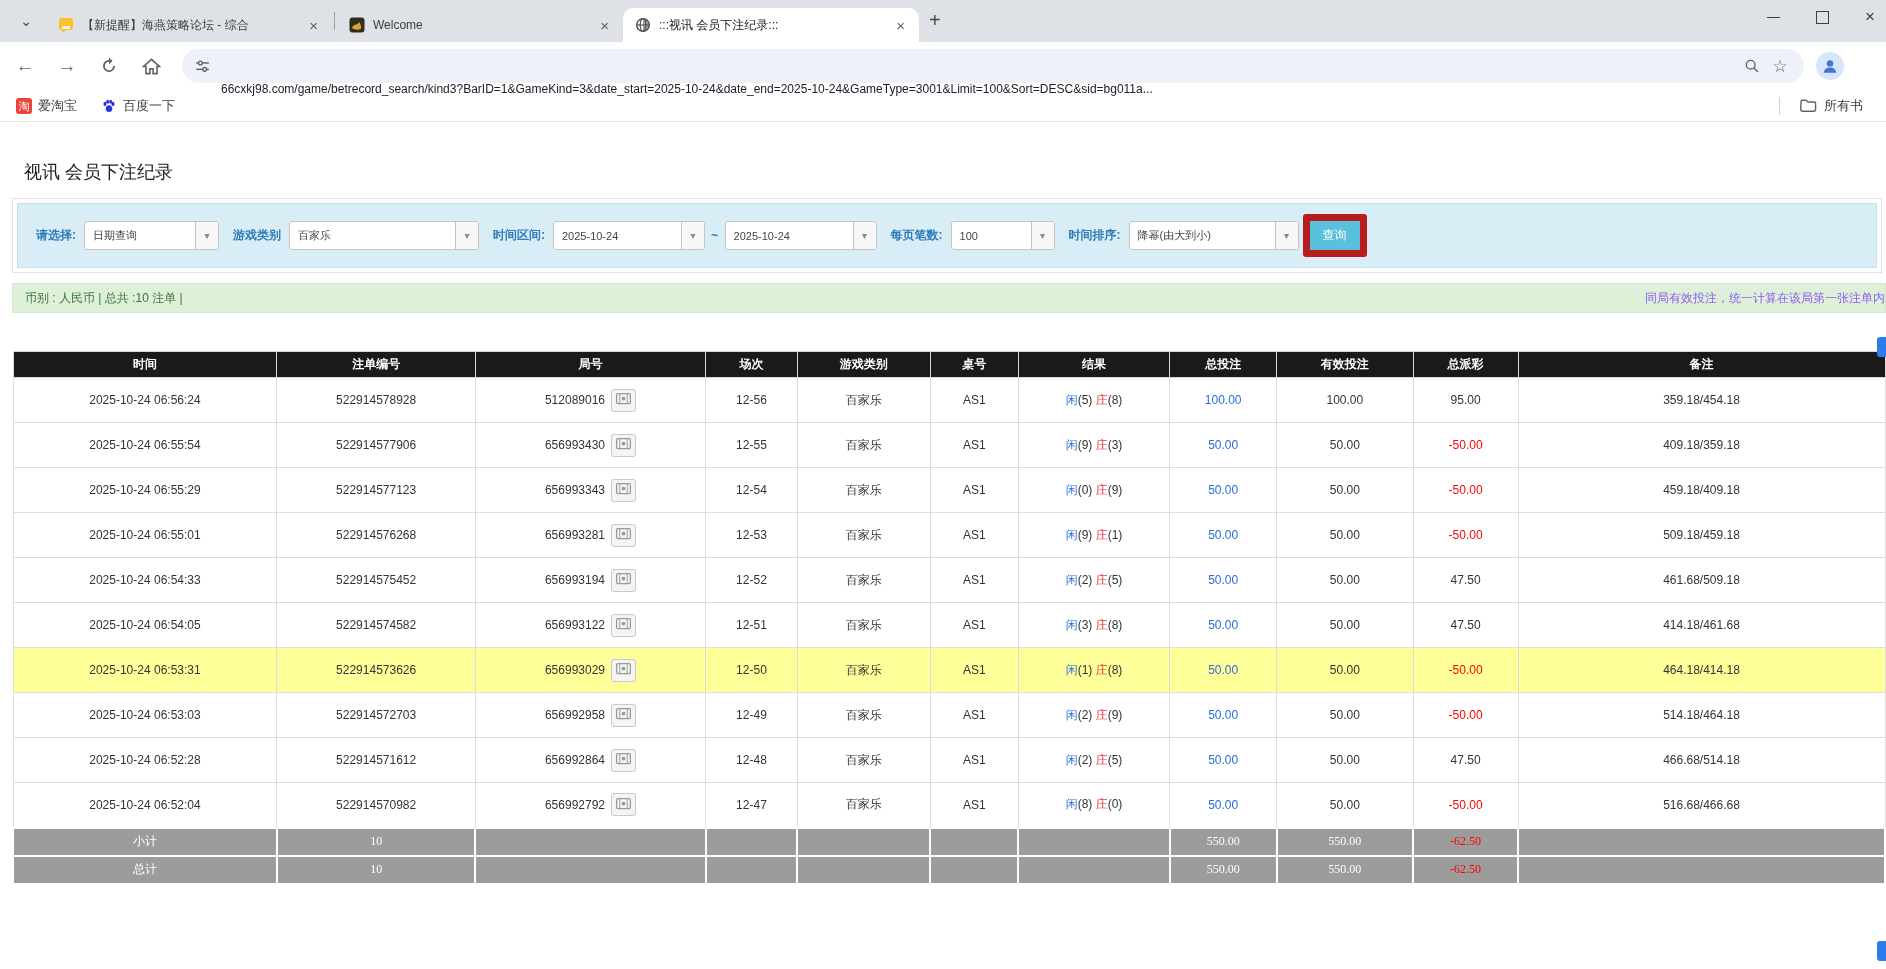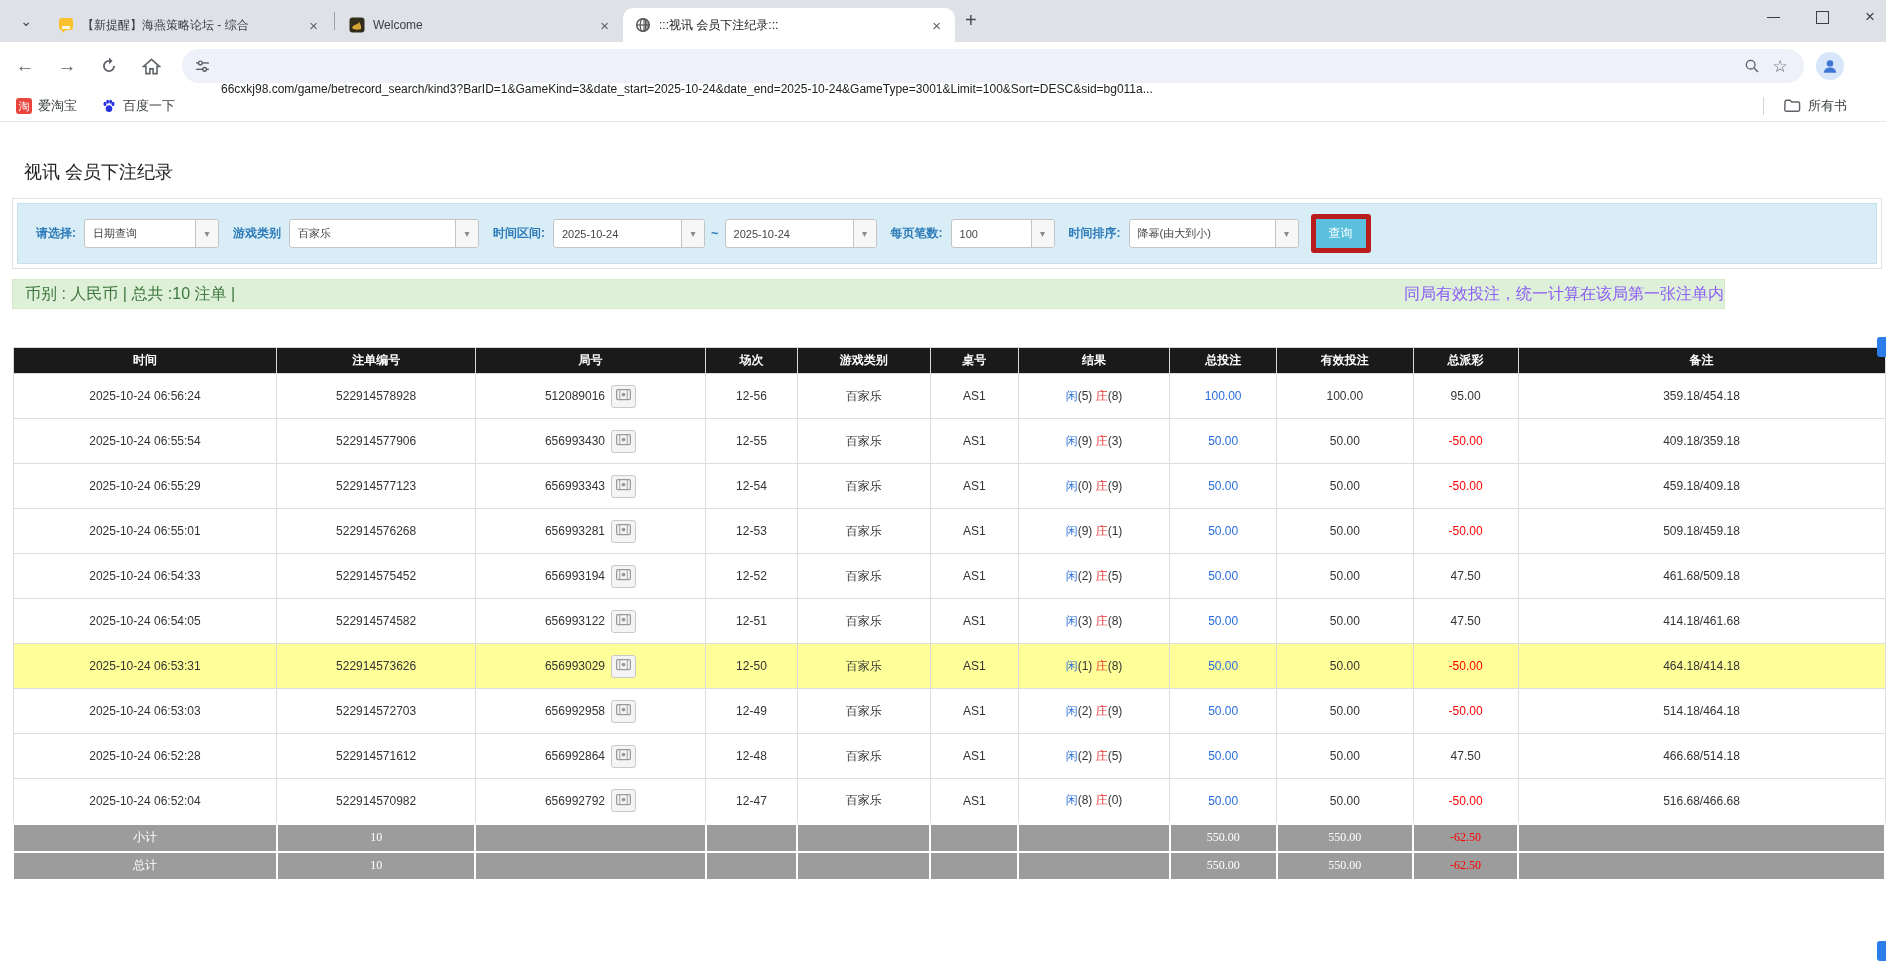--- a/index.html
+++ b/index.html
@@ -5,21 +5,21 @@
   * { margin:0; padding:0; box-sizing:border-box; }
   html,body { background:#fff; }
   body { font-family:"Liberation Sans","DejaVu Sans",sans-serif; }
   .screen { position:relative; width:1886px; height:969px; overflow:hidden; background:#fff; }
 
   
   .tab-strip { position:relative; height:42px; background:#dee1e6; display:flex; align-items:flex-end; }
   .tab-search { width:28px; height:28px; margin:0 6px 7px 12px; border:none; background:transparent; color:#45494d; font-size:14px; cursor:pointer; }
   .tab { position:relative; display:flex; align-items:center; gap:8px; height:34px; padding:0 10px 0 12px; font-size:12px; color:#3c4043; cursor:pointer; }
   .tab.inactive { width:286px; }
-  .tab.active { width:332px; background:#fff; border-radius:10px 10px 0 0; color:#202124; }
+  .tab.active { width:296px; background:#fff; border-radius:10px 10px 0 0; color:#202124; }
   .tab .title { flex:1; white-space:nowrap; overflow:hidden; text-overflow:ellipsis; }
   .tab .close { border:none; background:transparent; color:#5f6368; font-size:15px; line-height:1; cursor:pointer; padding:2px 4px; border-radius:50%; }
   .tab-divider { width:1px; height:18px; background:#9aa0a6; margin:0 2px 12px 2px; }
   .favicon { width:16px; height:16px; flex:0 0 16px; }
   .newtab-btn { border:none; background:transparent; font-size:20px; color:#45494d; margin:0 0 10px 10px; cursor:pointer; }
   .win-controls { position:absolute; right:4px; top:6px; display:flex; gap:24px; align-items:center; color:#3c4043; }
   .win-btn { border:none; background:transparent; cursor:pointer; width:24px; height:22px; position:relative; color:#3c4043; }
   .win-min::after { content:""; position:absolute; left:5px; top:11px; width:13px; border-top:1.6px solid #3c4043; }
   .win-max::after { content:""; position:absolute; left:6px; top:5px; width:11px; height:11px; border:1.4px solid #3c4043; }
   .win-close { font-size:17px; line-height:20px; }
@@ -28,38 +28,38 @@
   .nav-btn { border:none; background:transparent; width:34px; height:34px; font-size:19px; color:#5f6368; cursor:pointer; margin-left:8px; display:flex; align-items:center; justify-content:center; }
   .omnibox { display:flex; align-items:center; height:34px; background:#eef1f9; border-radius:17px; margin-left:14px; width:1622px; padding:0 10px 0 12px; }
   .omnibox .url { flex:1; font-size:12px; color:#202124; white-space:nowrap; overflow:hidden; margin-left:10px;margin-top:45px; }
   .ico-btn { border:none; background:transparent; cursor:pointer; display:flex; align-items:center; justify-content:center; width:28px; height:28px; color:#5f6368; }
   .star-btn { font-size:17px; color:#5f6368; }
   .avatar { width:28px; height:28px; border-radius:50%; background:#d7e6fb; margin-left:12px; display:flex; align-items:center; justify-content:center; cursor:pointer; border:none; }
 
   .bookmarks-bar { height:32px; background:#fff; border-bottom:1px solid #e8e8e8; display:flex; align-items:center; font-size:13px; color:#3c4043; }
   .bm-item { display:flex; align-items:center; gap:6px; padding:4px 8px; margin-left:8px; border-radius:6px; cursor:pointer; }
   .bm-taobao-ico { width:16px; height:16px; background:#e8443c; color:#fff; border-radius:3px; font-size:11px; line-height:16px; text-align:center; }
-  .bm-right { margin-left:auto; display:flex; align-items:center; gap:12px; padding-right:16px;justify-content:flex-end; }
+  .bm-right { margin-left:auto; display:flex; align-items:center; gap:12px; padding-right:0;justify-content:flex-end; }
   .bm-sep { width:1px; height:18px; background:#d0d3d8; margin-right:6px; }
   .bm-allbm { display:flex; align-items:center; gap:7px; cursor:pointer; padding:4px 2px; width:88px; overflow:hidden; white-space:nowrap; }
 
   
   .page { position:relative; background:#fff; height:847px; }
   .page-title { font-size:18px; font-weight:400; color:#222; padding:38px 0 0 24px; }
 
   .filter-wrap { margin:14px 0 0 12px; border:1px solid #e3e3e3; padding:4px; width:1870px; }
   .filter-bar { background:#d9edf7; border:1px solid #c8e0ee; display:flex; align-items:center; padding:10px 8px 10px 18px; }
   .f-label { color:#2d7bb9; font-weight:bold; font-size:12px; margin:0 8px 0 14px; white-space:nowrap; }
   .combo { display:flex; align-items:center; height:29px; background:#fff; border:1px solid #c4c4c4; border-radius:3px; overflow:hidden; cursor:pointer; }
   .combo .val { flex:1; font-size:11px; color:#444; padding:0 8px; white-space:nowrap; }
   .combo .arrow { width:23px; height:100%; border-left:1px solid #c4c4c4; background:#f7f7f7; color:#8a8a8a; font-size:10px; display:flex; align-items:center; justify-content:center; }
   .tilde { color:#2d7bb9; font-weight:bold; margin:0 6px; font-size:13px; }
-  .search-btn { margin-left:12px; background:#5bc0de; color:#fff; border:5px solid #b91c1c; border-radius:3px; font-size:12px; padding:6px 13px; cursor:pointer; }
-
-  .info-bar { margin:10px 0 0 12px; width:1713px; background:#dff0d8; border:1px solid #d6e9c6; height:30px; display:flex; align-items:center; font-size:16px; }
+  .search-btn { margin-left:4px; background:#5bc0de; color:#fff; border:7px solid #b91c1c; border-radius:3px; font-size:12px; padding:6px 13px; cursor:pointer; }
+
+  .info-bar { margin:10px 0 0 12px; width:1874px; background:#dff0d8; border:1px solid #d6e9c6; height:30px; display:flex; align-items:center; font-size:12px; }
   .info-left { color:#3c763d; padding-left:12px; }
   .info-right { color:#8b5cf6; margin-left:auto; white-space:nowrap; overflow:hidden; max-width:330px; }
 
   .edge-btn { position:absolute; right:0; width:9px; height:20px; background:#2b7de9; border:none; border-radius:3px 0 0 3px; cursor:pointer; }
   .edge-btn.upper { top:215px; }
   .edge-btn.lower { top:819px; }
 
   
   table.bets { border-collapse:collapse; margin-left:12px; width:1874px; margin-top:38px; table-layout:fixed; font-size:12px; }
   table.bets th { background:#1a1a1a; color:#fff; font-weight:bold; height:26px; border:1px solid #d8d8d8; text-align:center; }

